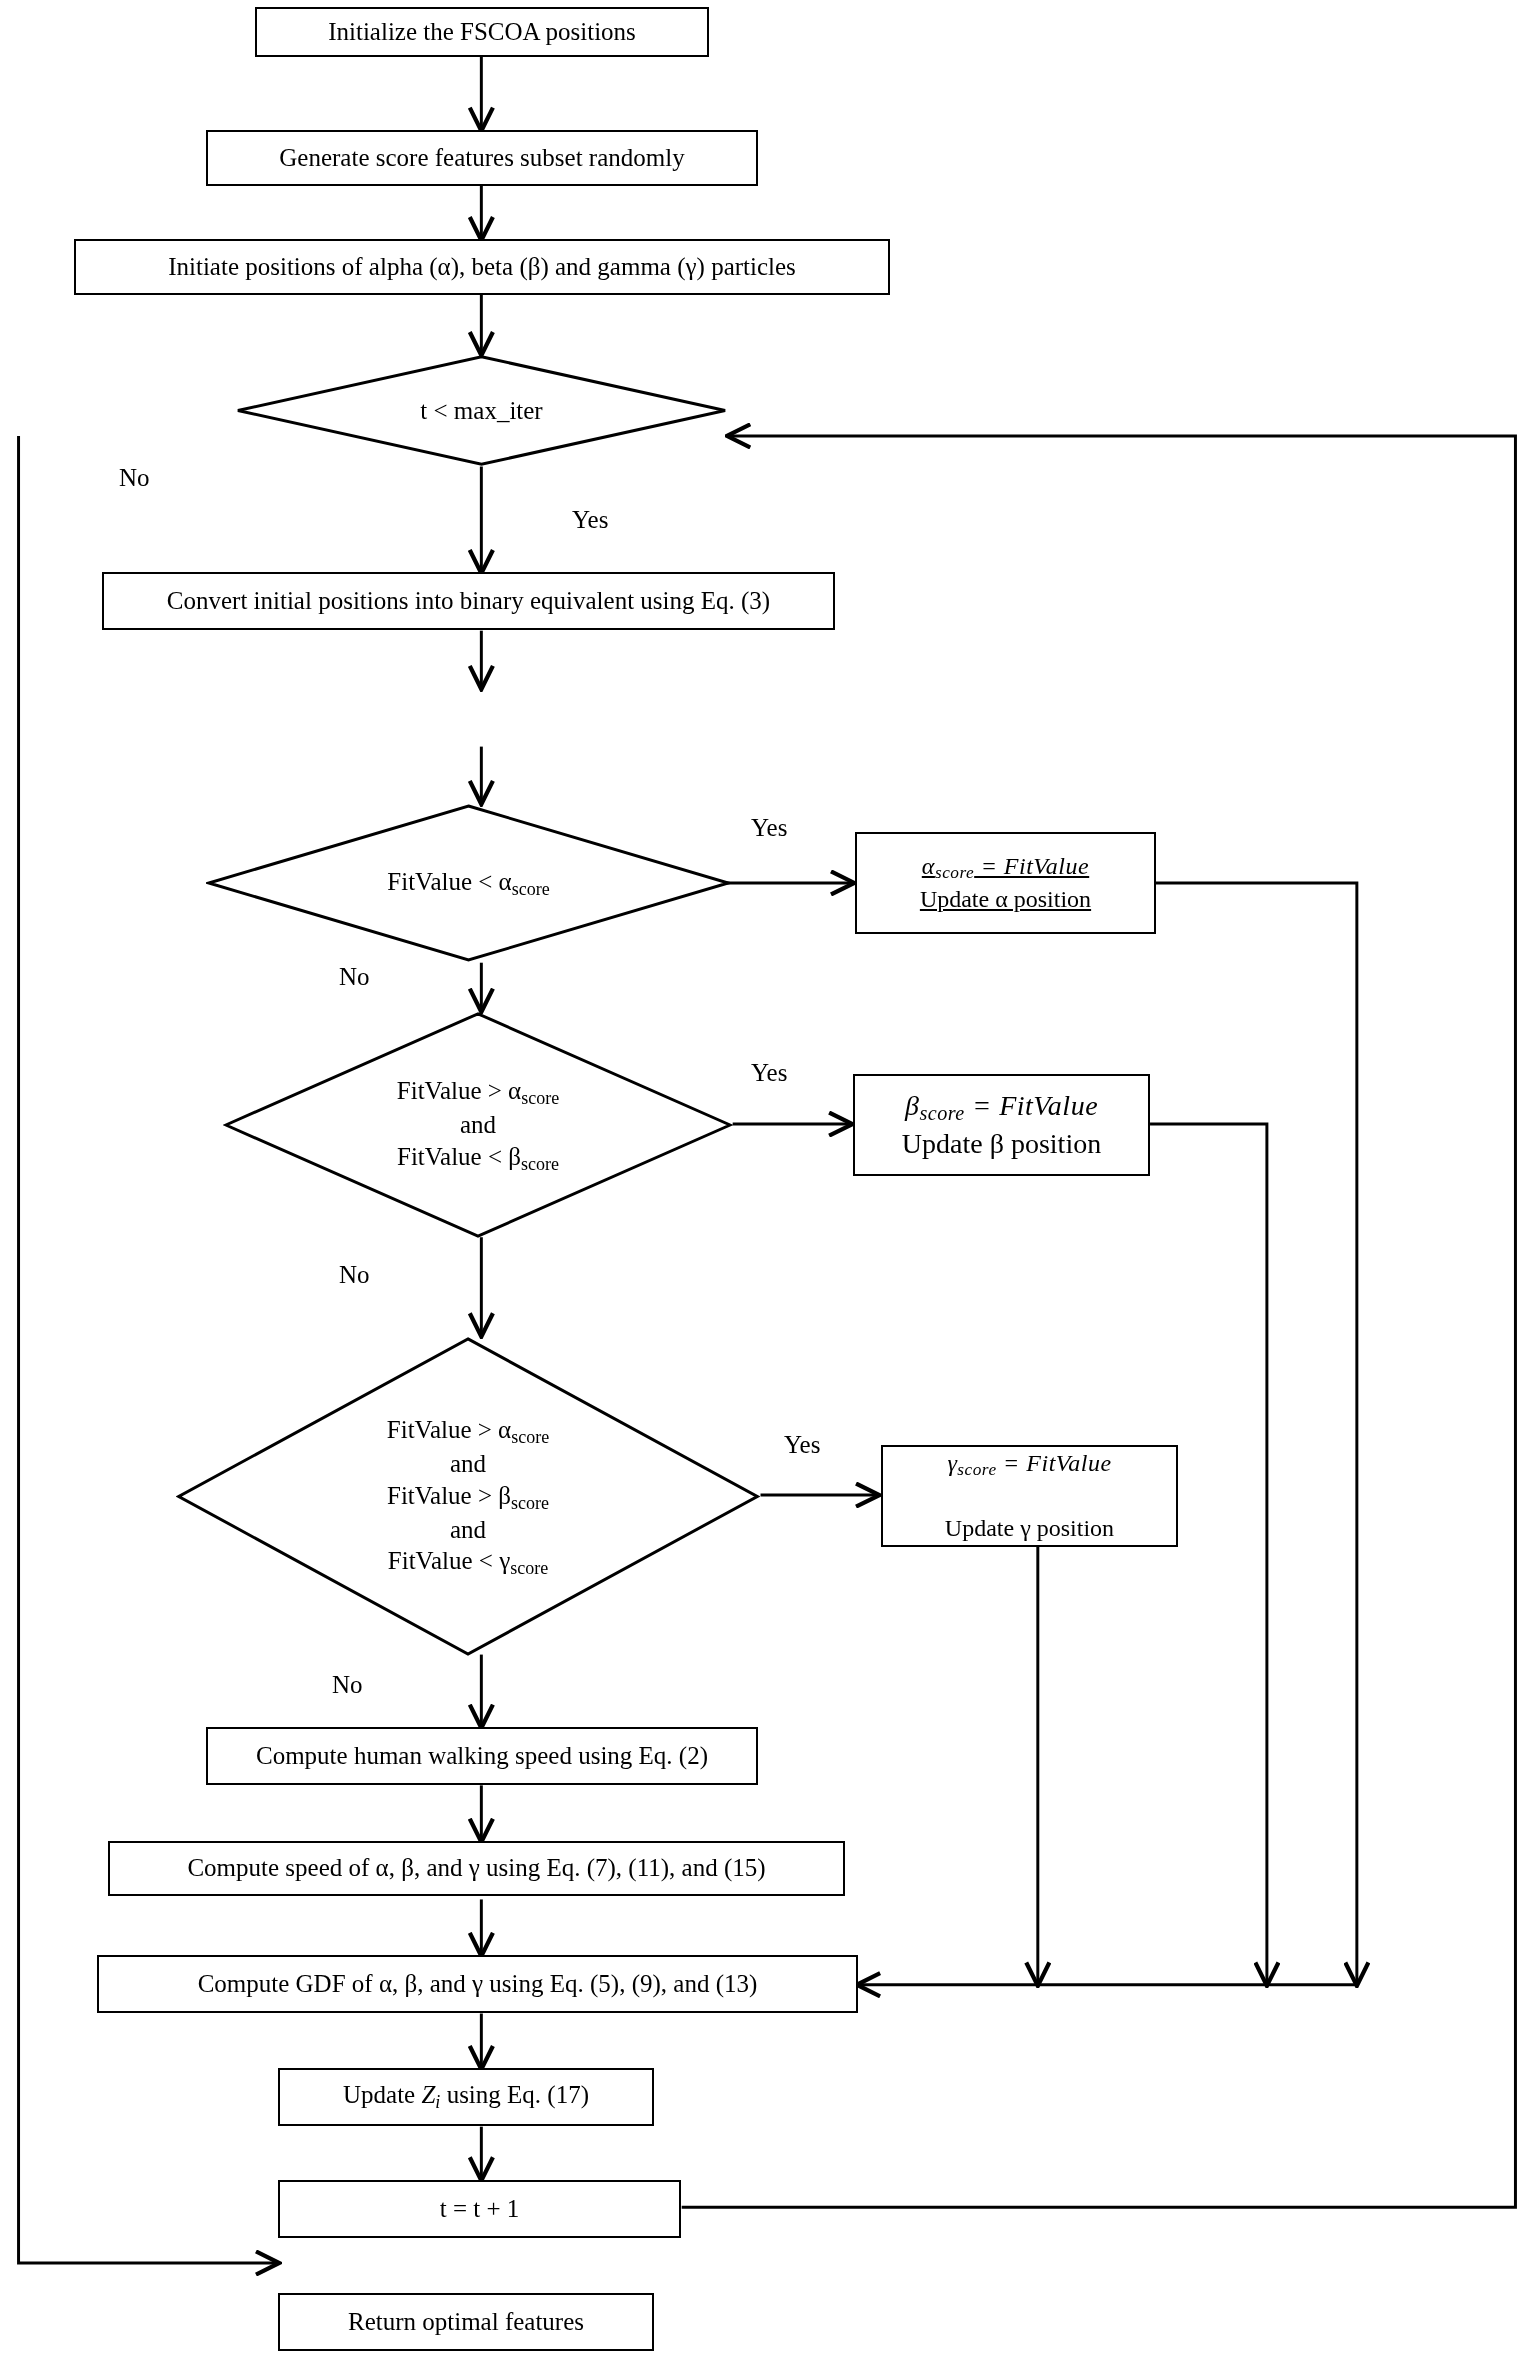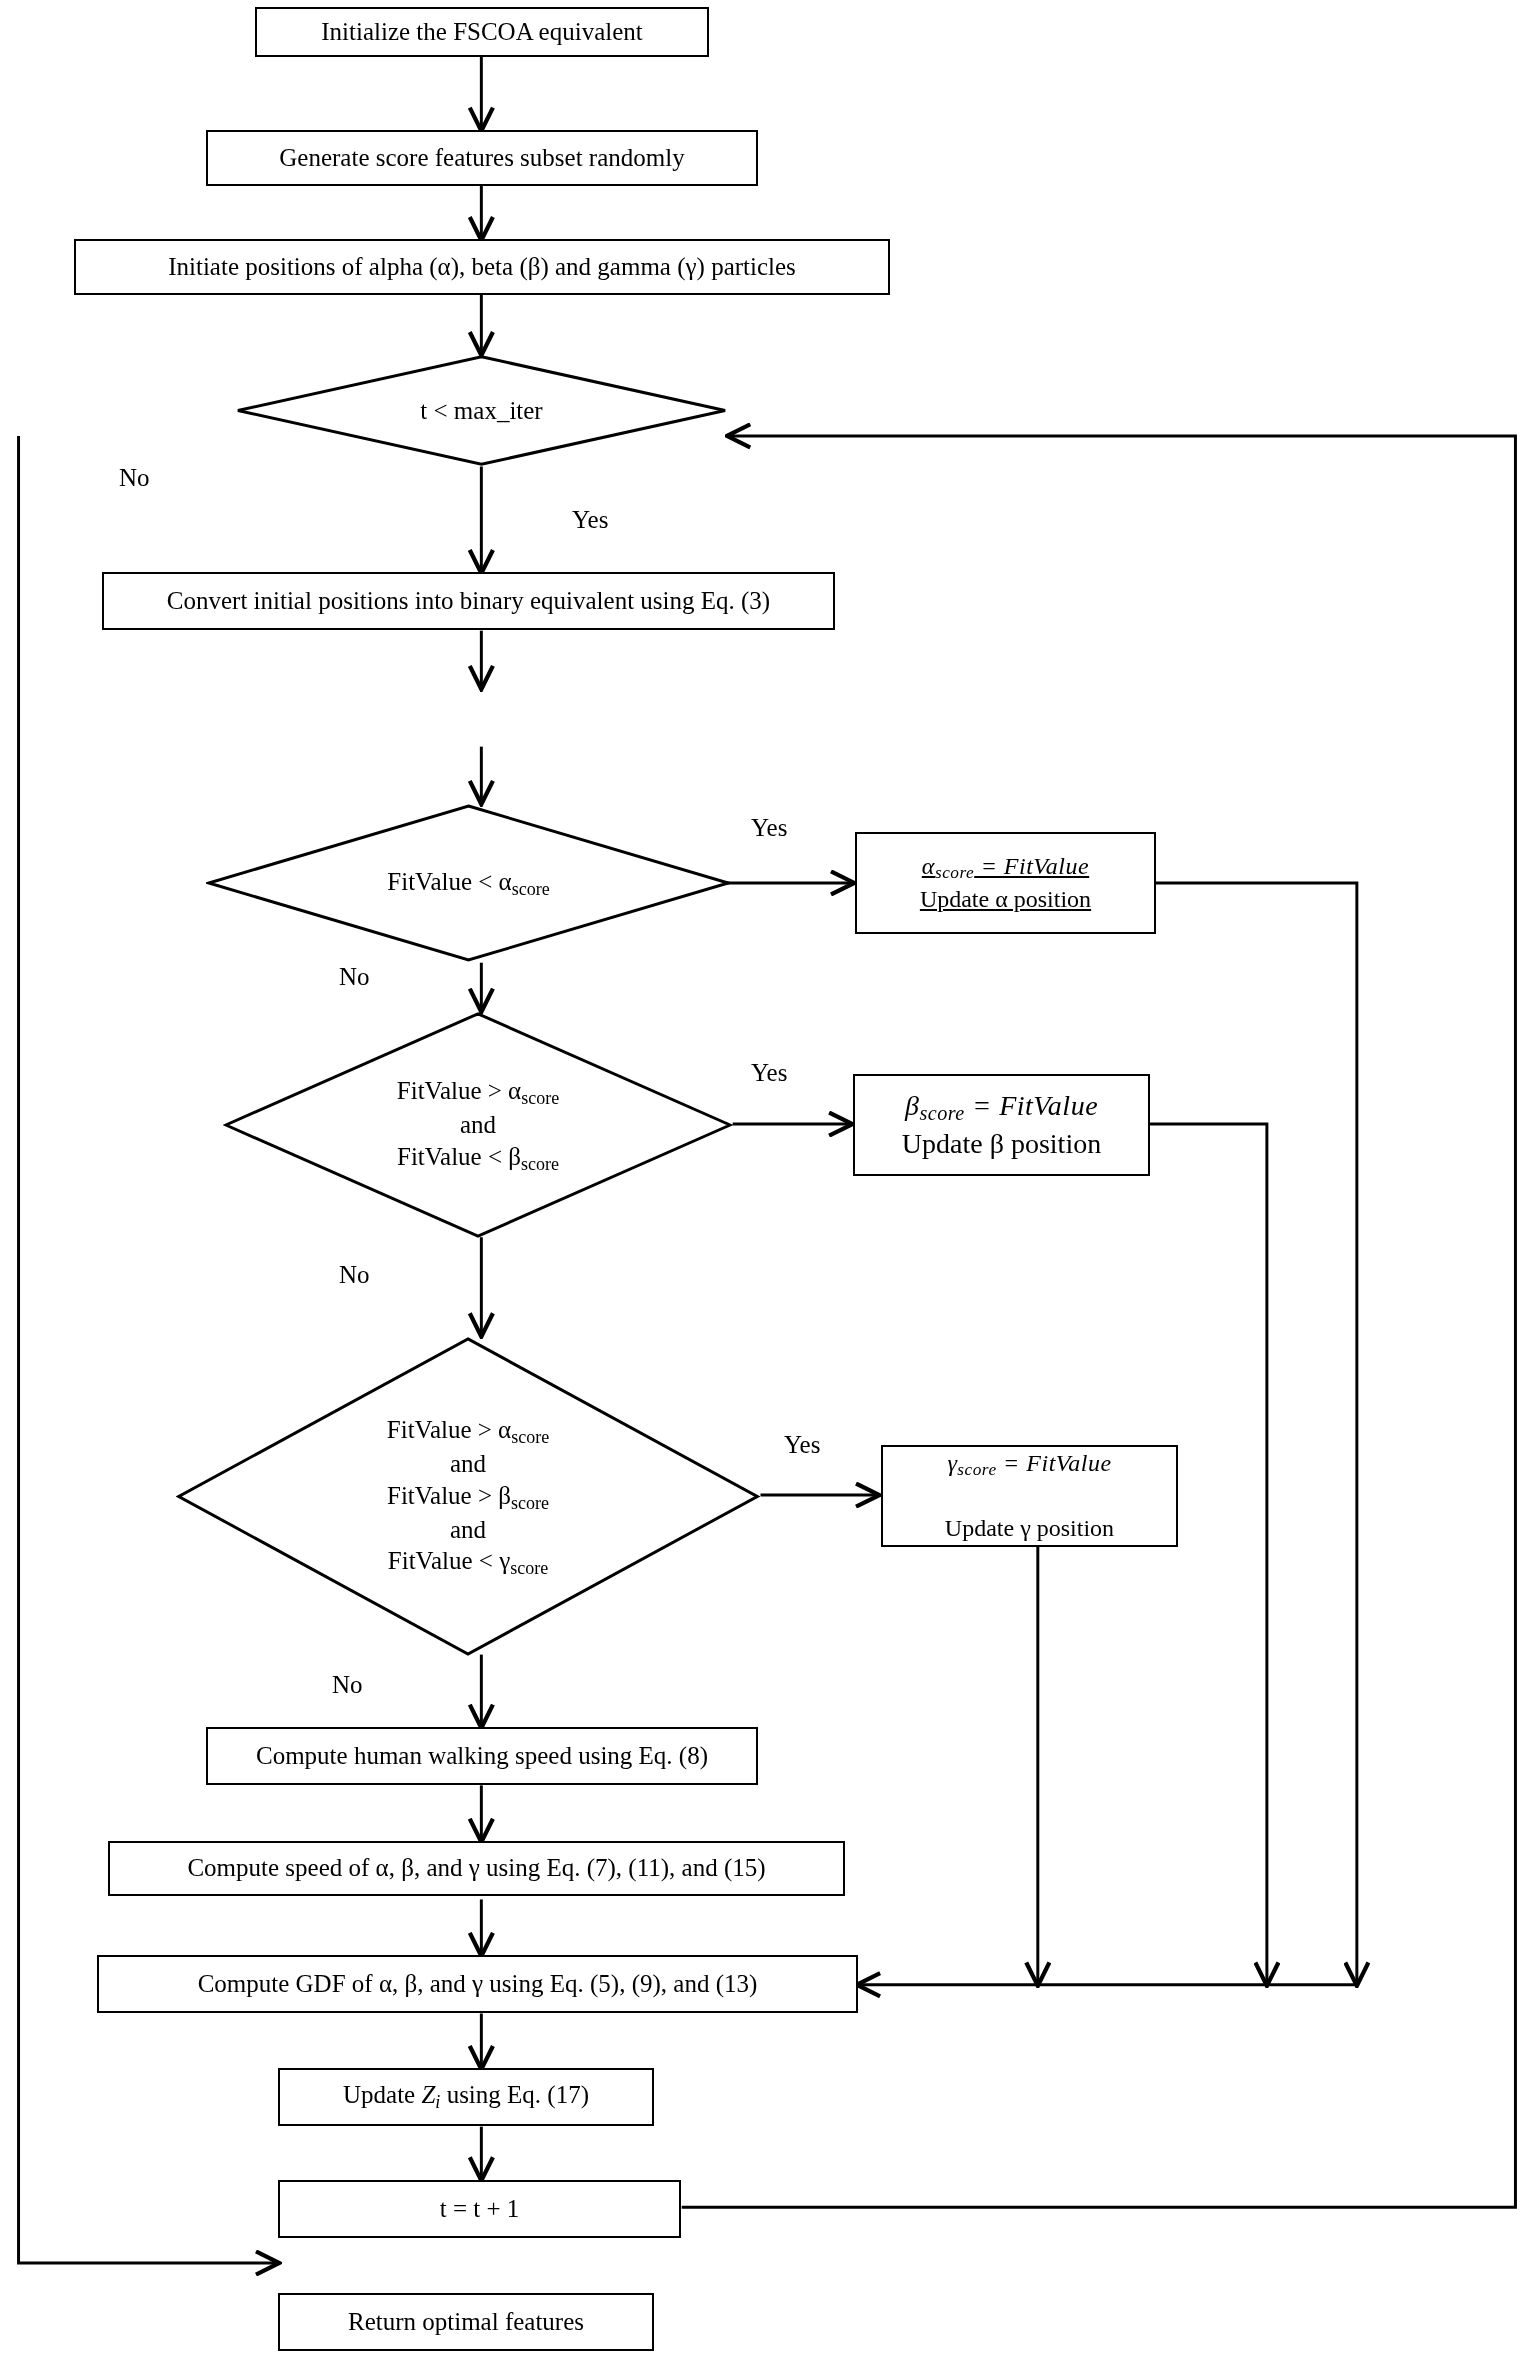--- a/index.html
+++ b/index.html
@@ -75,21 +75,21 @@
 
       <path d="M1240,1212 L1366,1212 L1366,2140"></path>
 
       <path d="M1119,1667 L1119,2140"></path>
 
       <path d="M1463,2140 L925,2140"></path>
     </g>
   </svg>
 
   <div class="node proc" style="left:255px; top:7.4px; width:454px; height:50px;">
-    <span class="txt">Initialize the FSCOA equivalent</span>
+    <span class="txt">Initialize the FSCOA positions</span>
   </div>
 
   <div class="node proc" style="left:206px; top:130px; width:552px; height:56px;">
     <span class="txt">Generate score features subset randomly</span>
   </div>
 
   <div class="node proc" style="left:74px; top:239px; width:816px; height:56px;">
     <span class="txt">Initiate positions of alpha (α), beta (β) and gamma (γ) particles</span>
   </div>
 
@@ -157,21 +157,21 @@
   </div>
   <div class="lbl" style="left:784px; top:1431px;">Yes</div>
   <div class="lbl" style="left:332px; top:1671px;">No</div>
 
   <div class="node proc two" style="left:881px; top:1445px; width:297px; height:102px; flex-direction:column; font-size:24px;gap:32px;">
     <span class="eqline">γ⁠<span class="sub">score</span> =  FitValue</span>
     <span>Update γ position</span>
   </div>
 
   <div class="node proc" style="left:206px; top:1727px; width:552px; height:58px;">
-    <span class="txt">Compute human walking speed using Eq. (8)</span>
+    <span class="txt">Compute human walking speed using Eq. (2)</span>
   </div>
 
   <div class="node proc" style="left:108px; top:1841px; width:737px; height:55px;">
     <span class="txt">Compute speed of α, β, and γ using Eq. (7), (11), and (15)</span>
   </div>
 
   <div class="node proc" style="left:97px; top:1955px; width:761px; height:58px;">
     <span class="txt">Compute GDF of α, β, and γ using Eq. (5), (9), and (13)</span>
   </div>
 

